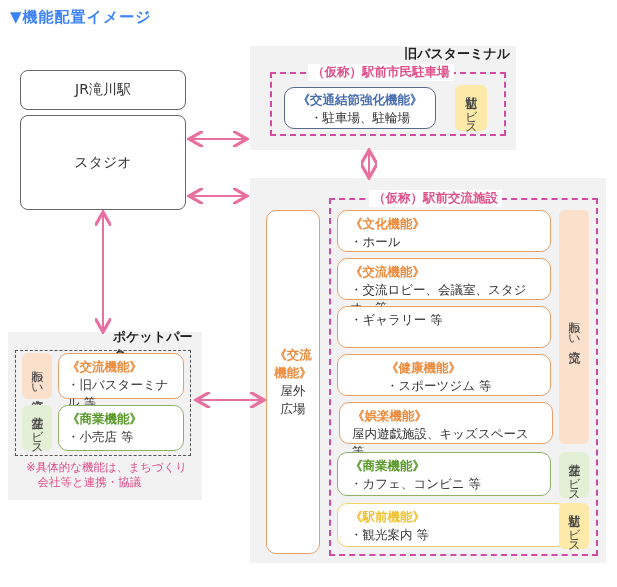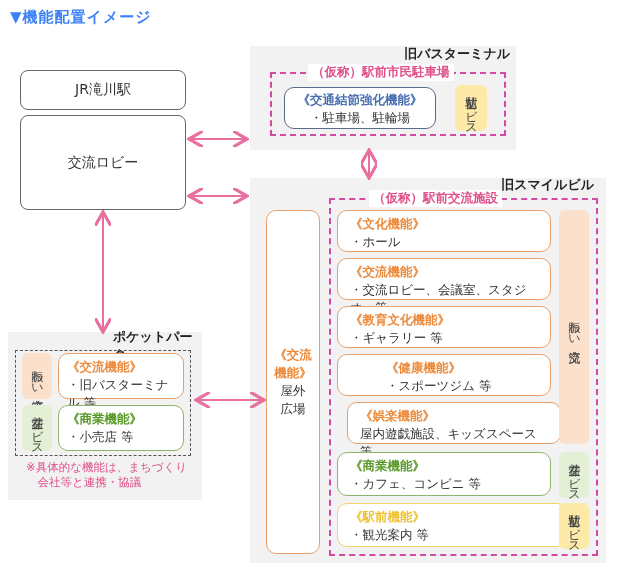--- a/index.html
+++ b/index.html
@@ -28,59 +28,57 @@
   .tag.yellow{background:#fde9a8;}
   svg.arrows{position:absolute;left:0;top:0;}
   .note{color:#e0508a;font-size:11.5px;line-height:15px;}
 </style>
 </head>
 <body>
 
 <div class="abs title">▼機能配置イメージ</div>
 
 <div class="abs box" style="left:20px;top:70px;width:166px;height:40px;">JR滝川駅</div>
-<div class="abs box" style="left:20px;top:115px;width:166px;height:95px;">交流ロビー</div>
+<div class="abs box" style="left:20px;top:115px;width:166px;height:95px;">スタジオ</div>
 
 <div class="abs zone" style="left:250px;top:46px;width:266px;height:104px;">
   <div class="abs zone-label" style="right:6px;top:-1px;">旧バスターミナル</div>
   <div class="abs dash-pink" style="left:20px;top:26px;width:236px;height:64px;">
     <div class="abs sub-label" style="left:10px;top:-10px;">（仮称）駅前市民駐車場</div>
     <div class="abs card blue" style="left:12px;top:13px;width:152px;height:42px;padding:3px 0;">
       <div class="h">《交通結節強化機能》</div>
       <div>・駐車場、駐輪場</div>
     </div>
     <div class="abs tag yellow" style="left:183px;top:11px;width:32px;height:46px;">駅前サービス</div>
   </div>
 </div>
 
 <div class="abs zone" style="left:250px;top:178px;width:356px;height:385px;">
-  <div class="abs zone-label" style="right:12px;top:-2px;">旧スマイルビル</div>
   <div class="abs" style="left:16px;top:32px;width:54px;height:344px;border:1px solid #e8a06a;border-radius:10px;background:#fff;display:flex;flex-direction:column;align-items:center;justify-content:center;font-size:12.5px;line-height:18px;text-align:center;">
     <div style="color:#ec8b3c;font-weight:bold;width:40px;">《交流機能》</div>
     <div style="width:32px;">屋外広場</div>
   </div>
   <div class="abs dash-pink" style="left:79px;top:20px;width:269px;height:358px;">
     <div class="abs sub-label" style="left:12px;top:-10px;">（仮称）駅前交流施設</div>
     <div class="abs card orange" style="left:6px;top:10px;width:214px;height:42px;">
         <div class="h">《文化機能》</div>
         <div>・ホール</div>
       </div>
     <div class="abs card orange" style="left:6px;top:58px;width:214px;height:42px;">
         <div class="h">《交流機能》</div>
         <div>・交流ロビー、会議室、スタジオ　等</div>
       </div>
     <div class="abs card orange" style="left:6px;top:106px;width:214px;height:42px;">
-        <div class="h">《教育文化機能》</div>
         <div>・ギャラリー 等</div>
       </div>
     <div class="abs card orange" style="left:6px;top:154px;width:214px;height:42px;padding-left:48px;">
         <div class="h">《健康機能》</div>
         <div>・スポーツジム 等</div>
       </div>
-    <div class="abs card orange" style="left:16px;top:202px;width:214px;height:42px;">
+    <div class="abs card orange" style="left:8px;top:202px;width:214px;height:42px;">
         <div class="h">《娯楽機能》</div>
         <div>屋内遊戯施設、キッズスペース 等</div>
       </div>
     <div class="abs card green" style="left:6px;top:252px;width:214px;height:44px;">
         <div class="h">《商業機能》</div>
         <div>・カフェ、コンビニ 等</div>
       </div>
     <div class="abs card yellow" style="left:6px;top:303px;width:230px;height:44px;">
         <div class="h">《駅前機能》</div>
         <div>・観光案内 等</div>

